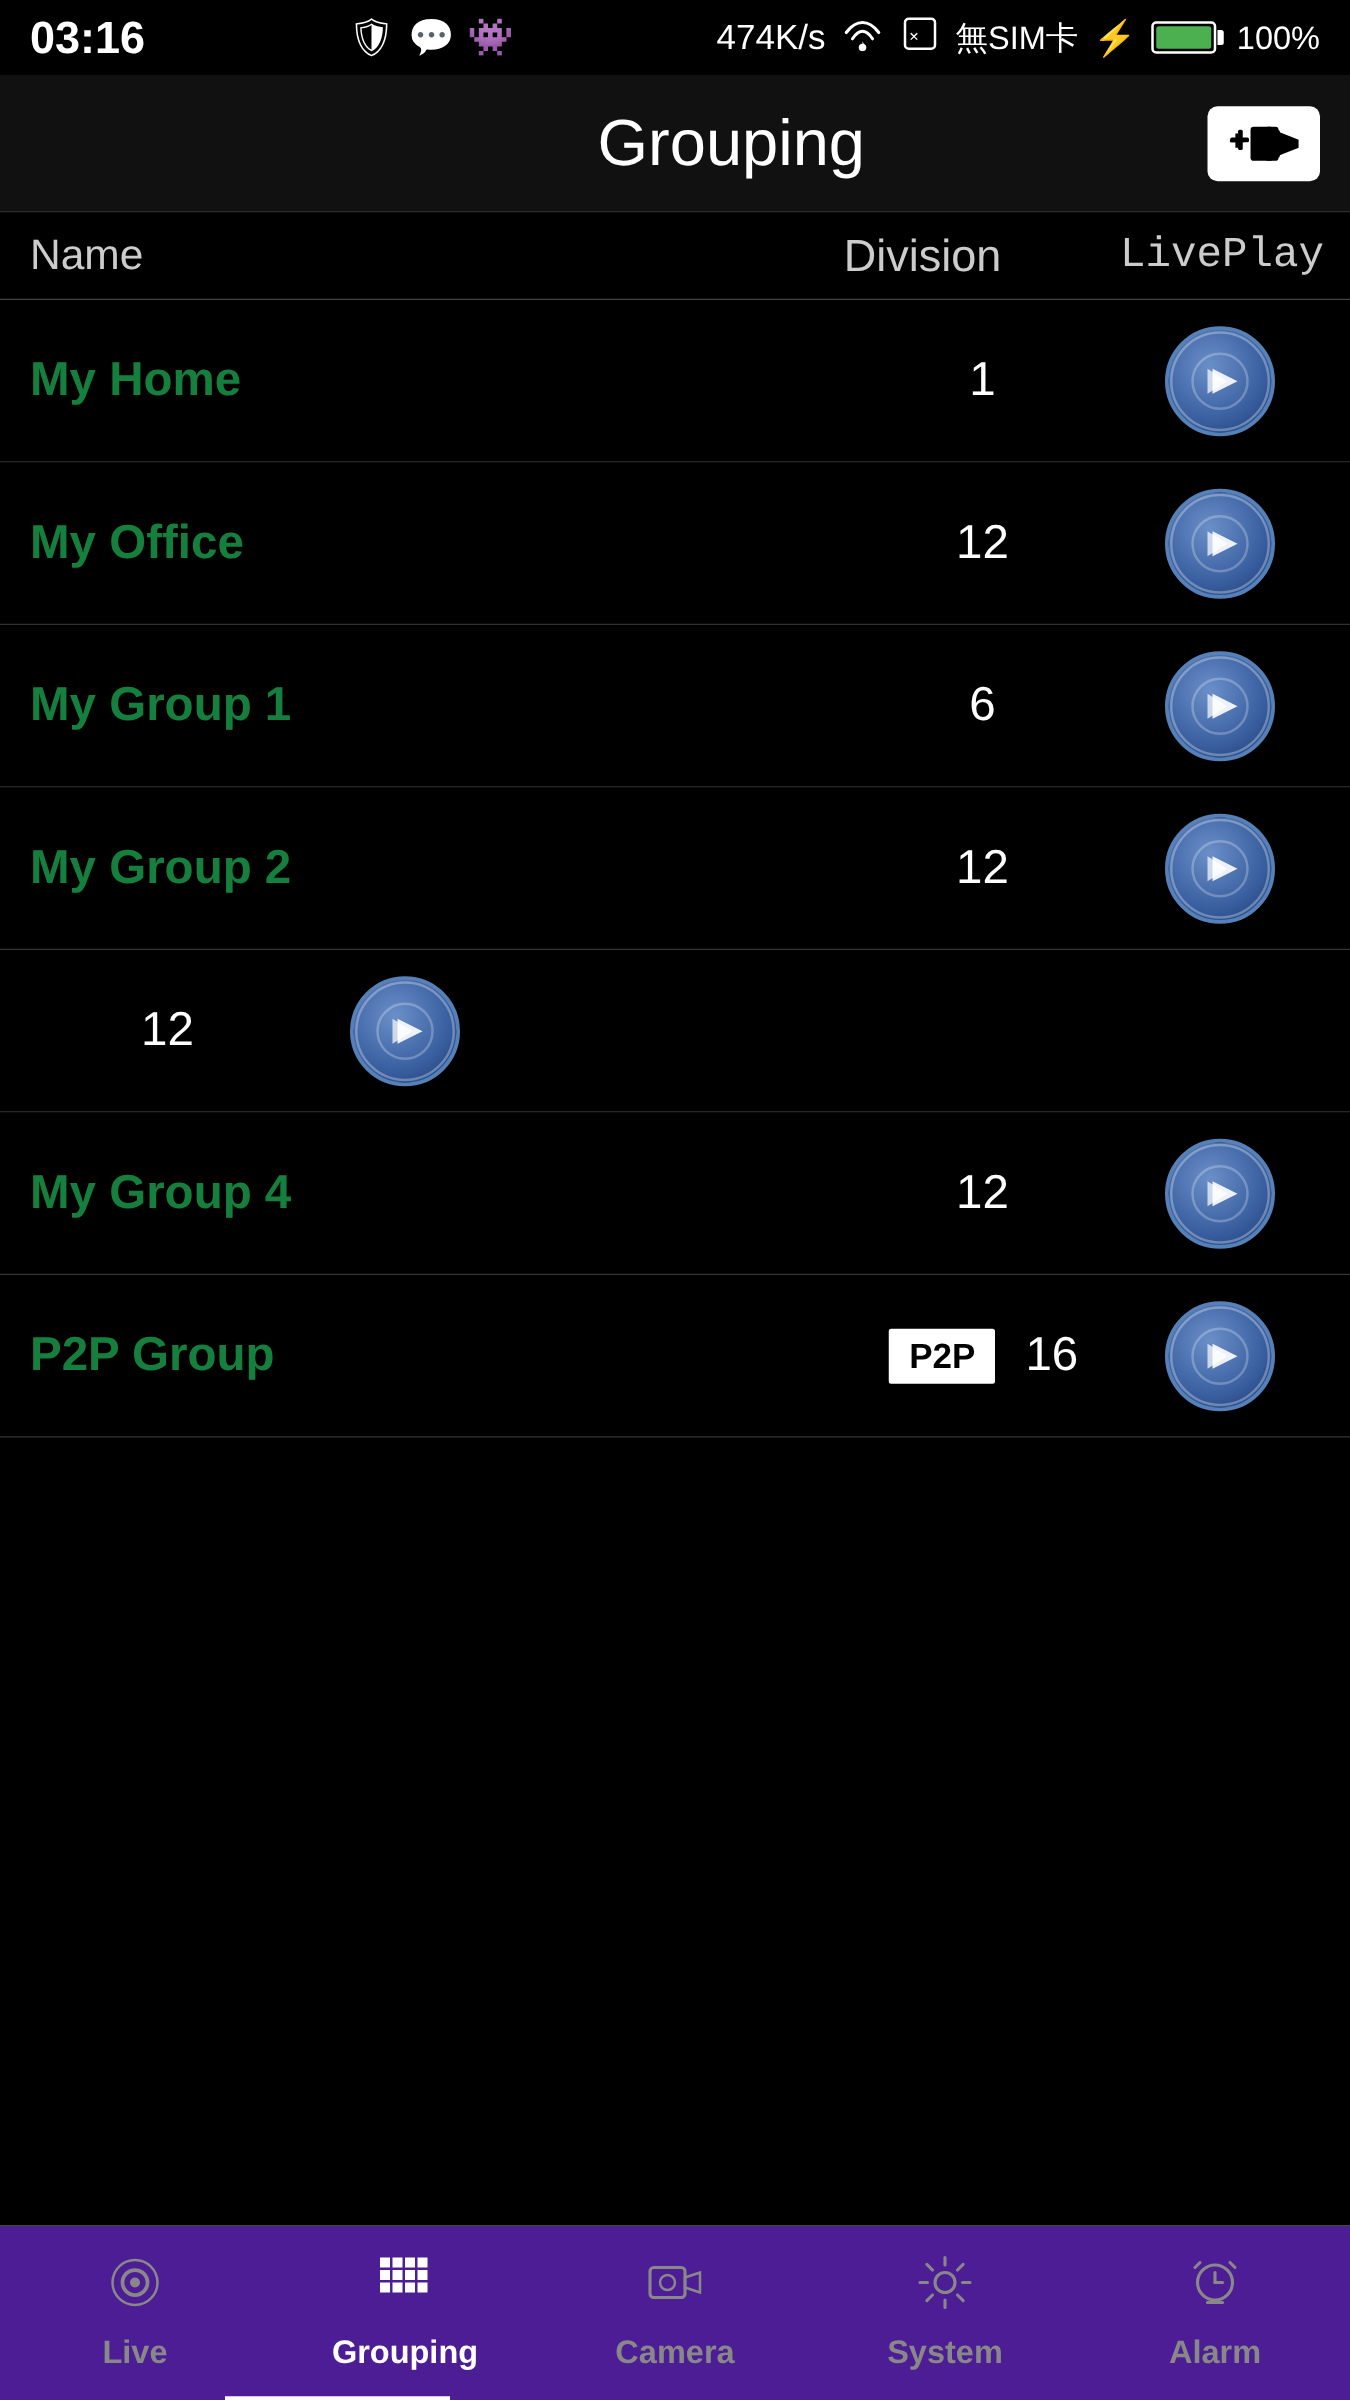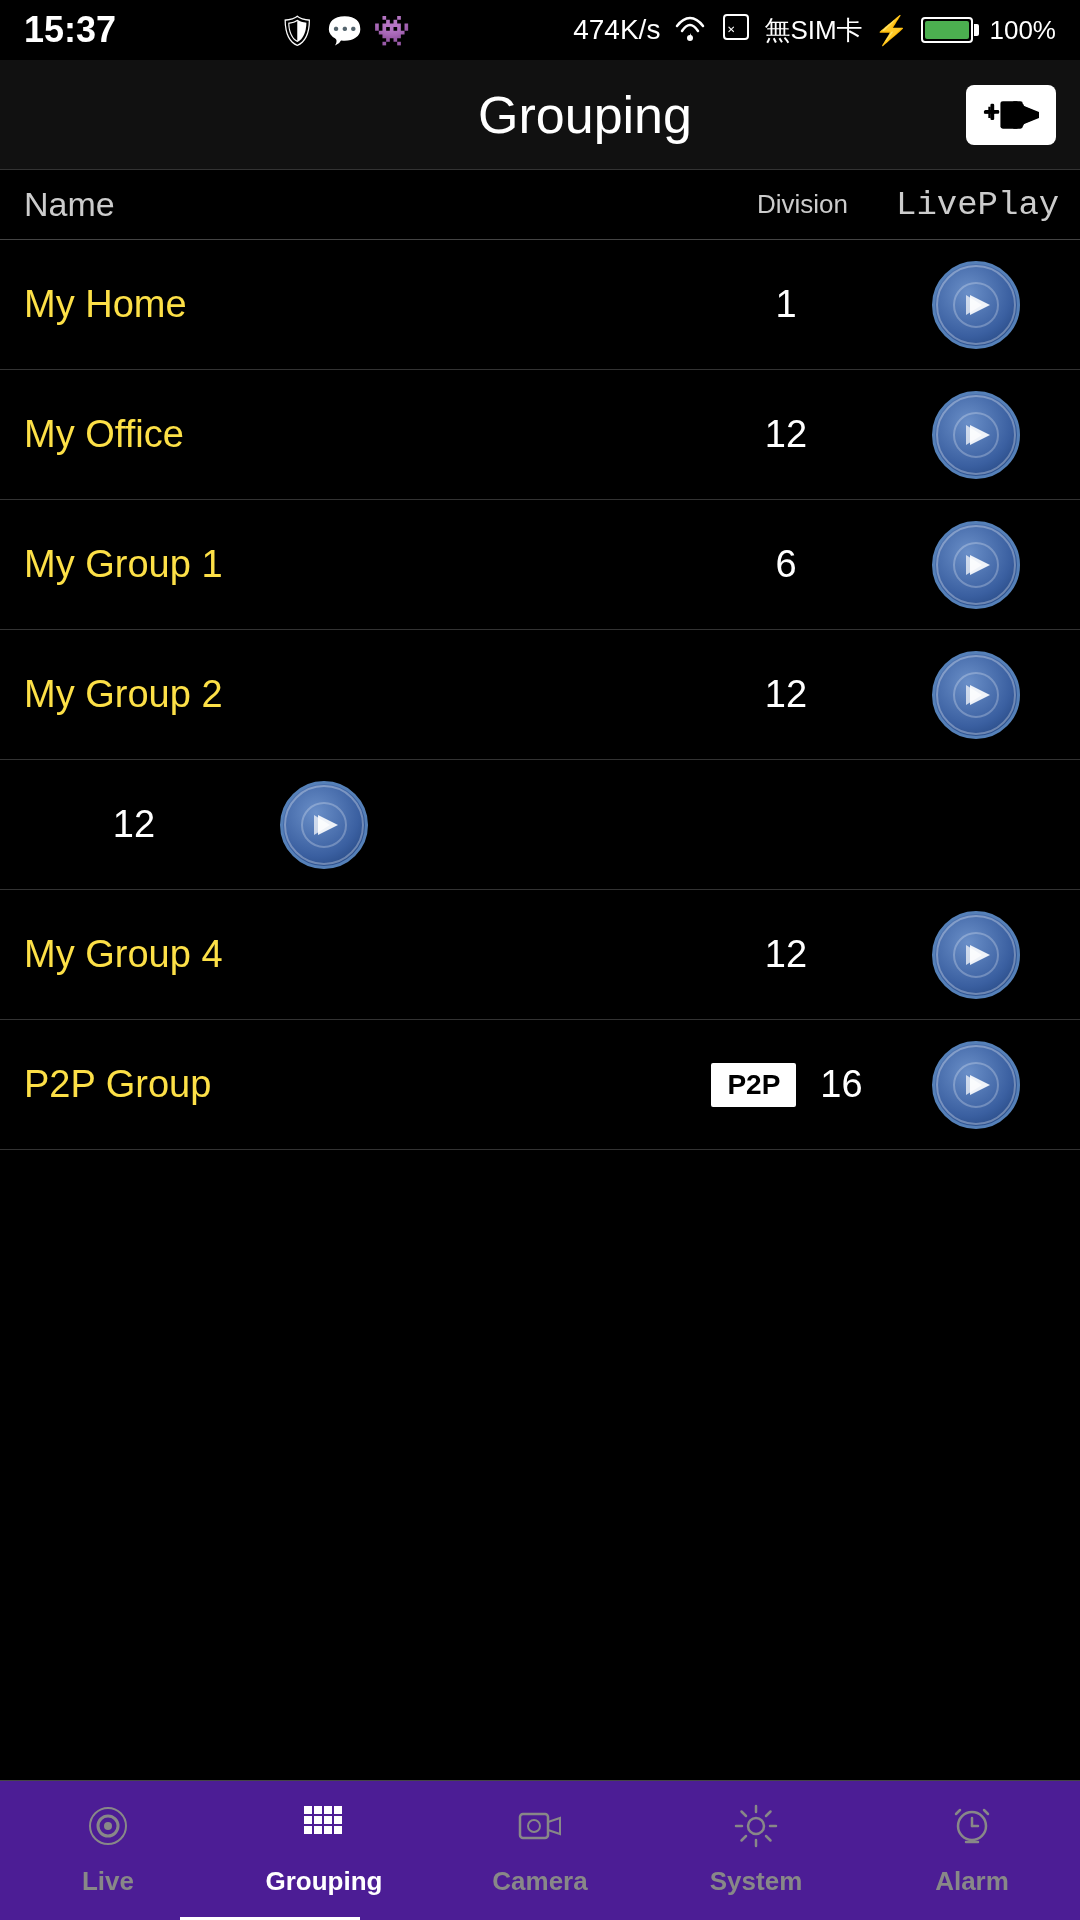--- a/index.html
+++ b/index.html
@@ -136,22 +136,22 @@
       background: #000;
       gap: 48px;
     }
     .col-name {
       flex: 1;
       font-size: 34px;
       color: #ccc;
     }
     .col-division {
       width: 220px;
-      text-align: right;
-      font-size: 26px;
+      text-align: center;
+      font-size: 36px;
       color: #ccc;
     }
     .col-liveplay {
       width: 160px;
       text-align: left;
       font-size: 34px;
       color: #ccc;
       font-family: Liberation Mono, monospace;
     }
 
@@ -160,21 +160,22 @@
       display: flex;
       align-items: center;
       padding: 0 24px;
       height: 130px;
       border-bottom: 1px solid #333;
       background: #000;
     }
     .row-name {
       flex: 1;
       font-size: 38px;
-      color: #fde047;
+      color: #15803d;
+      font-weight: bold;
     }
     .row-division {
       width: 220px;
       text-align: center;
       font-size: 38px;
       color: #fff;
     }
     .row-liveplay {
       width: 160px;
       display: flex;
@@ -264,21 +265,21 @@
 
     
     .main-content {
       padding-bottom: 140px;
     }
   </style>
 </head>
 <body>
 
 <div class="status-bar">
-  <span class="status-time">15:37</span>
+  <span class="status-time">03:16</span>
   <div class="status-icons">
 
     <span style="font-size:30px;">🛡</span>
     <span style="font-size:30px;">💬</span>
     <span style="font-size:30px;">👾</span>
   </div>
   <div class="status-right">
     <span style="font-size:28px;">474K/s</span>
     <span>
       <svg width="36" height="28" viewBox="0 0 36 28" fill="white">

